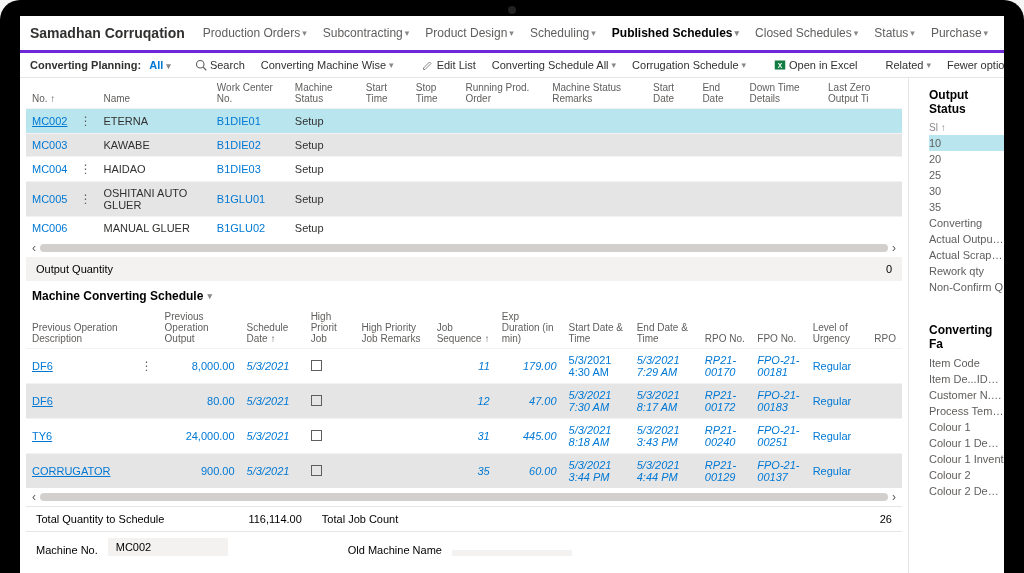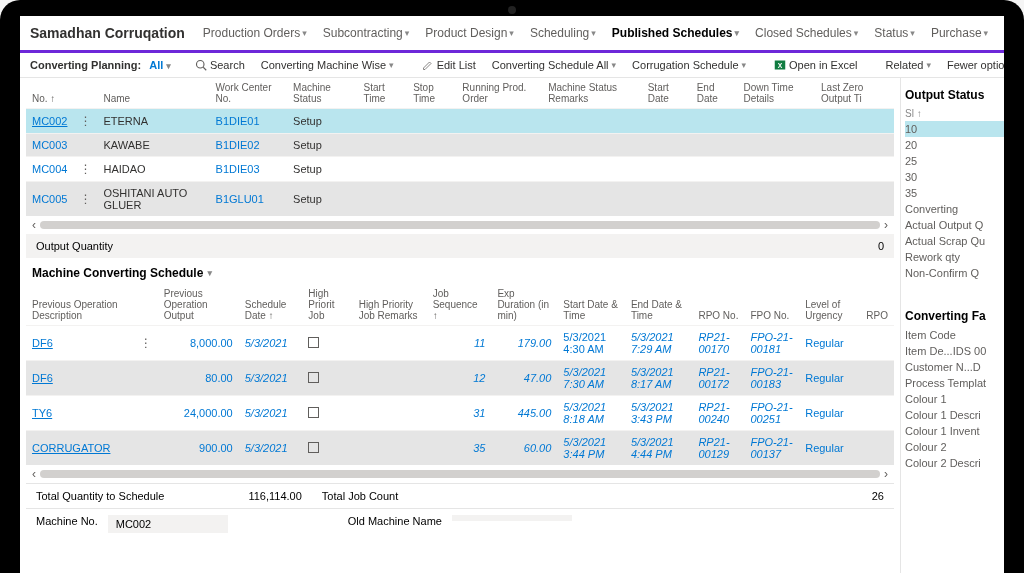--- a/index.html
+++ b/index.html
@@ -13,38 +13,38 @@
 .nav-item.active{font-weight:600;color:#000}
 .chev{font-size:9px;color:#888}
 .cmdbar{display:flex;align-items:center;padding:4px 10px;border-bottom:1px solid #e5e5e5;font-size:11px;color:#323130;gap:8px;white-space:nowrap}
 .cmdbar .lbl{font-weight:600}
 .cmdbar .pill{color:#0078d4;font-weight:600}
 .sep{width:1px;height:14px;background:#e1dfdd;margin:0 2px}
 .cmd{cursor:pointer;display:flex;align-items:center;gap:3px;padding:2px 4px;color:#323130}
 .icon-s{width:12px;height:12px;display:inline-block}
 .main-wrap{display:flex;flex:1;overflow:hidden}
 .main-col{flex:1;overflow:hidden;display:flex;flex-direction:column;padding:0 6px}
-.side-col{width:104px;border-left:1px solid #e5e5e5;padding:6px 0 6px 4px;font-size:11px;color:#605e5c;overflow:hidden}
+.side-col{width:96px;border-left:1px solid #e5e5e5;padding:6px 0 6px 20px;font-size:11px;color:#605e5c;overflow:hidden}
 .side-h{font-weight:600;color:#000;font-size:12px;margin:4px 0}
 .side-row{padding:2px 0;white-space:nowrap;overflow:hidden;text-overflow:ellipsis}
 table{border-collapse:collapse;width:100%;font-size:11px;color:#323130}
 th{font-weight:400;color:#605e5c;text-align:left;padding:4px 6px;vertical-align:bottom;font-size:10px;line-height:1.1}
 td{padding:5px 6px;border-top:1px solid #f3f2f1}
 tr.sel{background:#b9e5ee}
 tr.alt{background:#e5e5e5}
 .link{color:#0078d4;cursor:pointer}
 .underline{text-decoration:underline}
 .hscroll{display:flex;align-items:center;padding:2px 6px}
 .hscroll .bar{flex:1;height:8px;background:#d2d0ce;border-radius:4px;margin:0 4px}
 .hscroll .chv{font-size:12px;color:#605e5c;cursor:pointer}
 .outqty{display:flex;align-items:center;padding:6px 10px;font-size:11px;background:#f3f2f1;margin:0 0;justify-content:space-between}
 .sect-h{font-size:12px;font-weight:600;padding:8px 6px 4px;display:flex;align-items:center;gap:4px}
 .checkbox{width:11px;height:11px;border:1px solid #605e5c;display:inline-block}
 .bottom-row{display:flex;padding:6px 10px;font-size:11px;border-top:1px solid #e5e5e5;gap:20px}
-.bottom-field{display:flex;gap:10px;align-items:flex-start}
+.bottom-field{display:flex;gap:10px;align-items:flex-end}
 .bottom-field .val{background:#f3f2f1;padding:3px 8px;min-width:120px}
 .totrow{display:flex;padding:6px 10px;font-size:11px;justify-content:space-between;border-top:1px solid #e5e5e5}
 .more-dots{color:#605e5c;cursor:pointer;font-size:12px}
 .tbl-wrap{overflow:hidden}
 .num{text-align:right}
 </style>
 </head>
 <body>
 
 <div class="laptop-frame">
@@ -185,20 +185,35 @@
                   <td>Setup</td>
                   <td></td>
                   <td></td>
                   <td></td>
                   <td></td>
                   <td></td>
                   <td></td>
                   <td></td>
                   <td></td>
                 </tr>
+                <tr>
+                  <td><span class="link ">MC006</span></td>
+                  <td></td>
+                  <td>MANUAL GLUER</td>
+                  <td><span class="link">B1GLU02</span></td>
+                  <td>Setup</td>
+                  <td></td>
+                  <td></td>
+                  <td></td>
+                  <td></td>
+                  <td></td>
+                  <td></td>
+                  <td></td>
+                  <td></td>
+                </tr>
               </tbody>
           </table>
         </div>
         <div class="hscroll">
           <span class="chv">‹</span>
           <div class="bar"></div>
           <span class="chv">›</span>
         </div>
 
         <div class="outqty">

